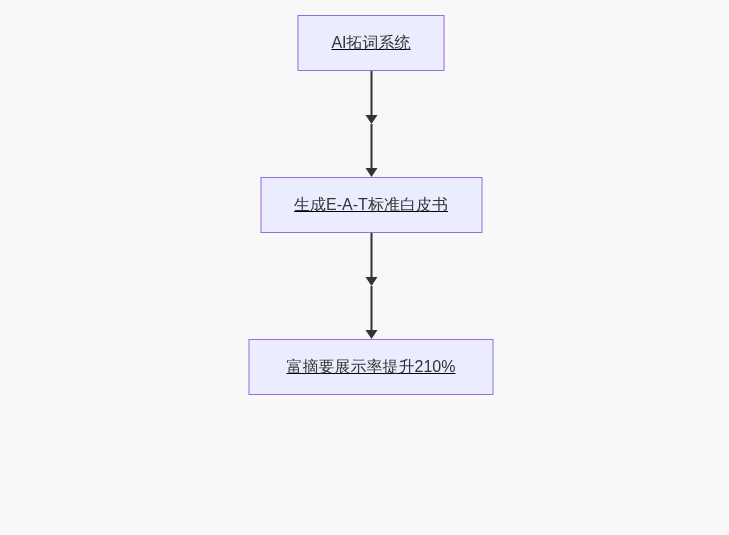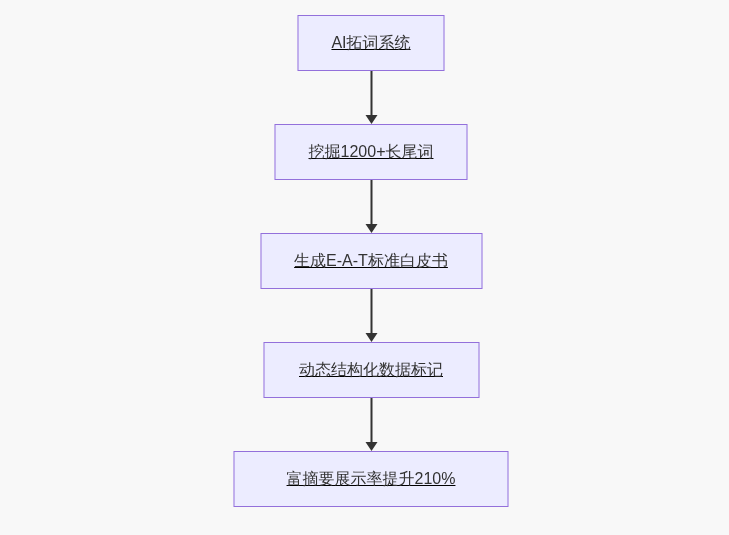--- a/index.html
+++ b/index.html
@@ -41,21 +41,21 @@
     color: var(--text-color);
     font-size: 16px;
     white-space: nowrap;
     flex: 0 0 auto;
   }
   
   .node[data-idx="0"] { width: 147px; }
   .node[data-idx="1"] { width: 193px; }
   .node[data-idx="2"] { width: 222px; justify-content: center; }
   .node[data-idx="3"] { width: 216px; }
-  .node[data-idx="4"] { width: 275px; }
+  .node[data-idx="4"] { width: 245px; }
 
   .edge {
     height: 53px;
     display: flex;
     flex-direction: column;
     align-items: center;
     flex: 0 0 auto;
   }
   .edge .shaft {
     width: 2px;
@@ -78,41 +78,35 @@
 
     <div class="node" data-idx="0">
       <span>AI拓词系统</span>
     </div>
 
     <div class="edge">
       <div class="shaft"></div>
       <div class="head"></div>
     </div>
 
-    <div class="node" data-idx="1">
-      <span>挖掘1200+长尾词</span>
-    </div>
 
     <div class="edge">
       <div class="shaft"></div>
       <div class="head"></div>
     </div>
 
     <div class="node" data-idx="2">
       <span>生成E-A-T标准白皮书</span>
     </div>
 
     <div class="edge">
       <div class="shaft"></div>
       <div class="head"></div>
     </div>
 
-    <div class="node" data-idx="3">
-      <span>动态结构化数据标记</span>
-    </div>
 
     <div class="edge">
       <div class="shaft"></div>
       <div class="head"></div>
     </div>
 
     <div class="node" data-idx="4">
       <span>富摘要展示率提升210%</span>
     </div>
 

